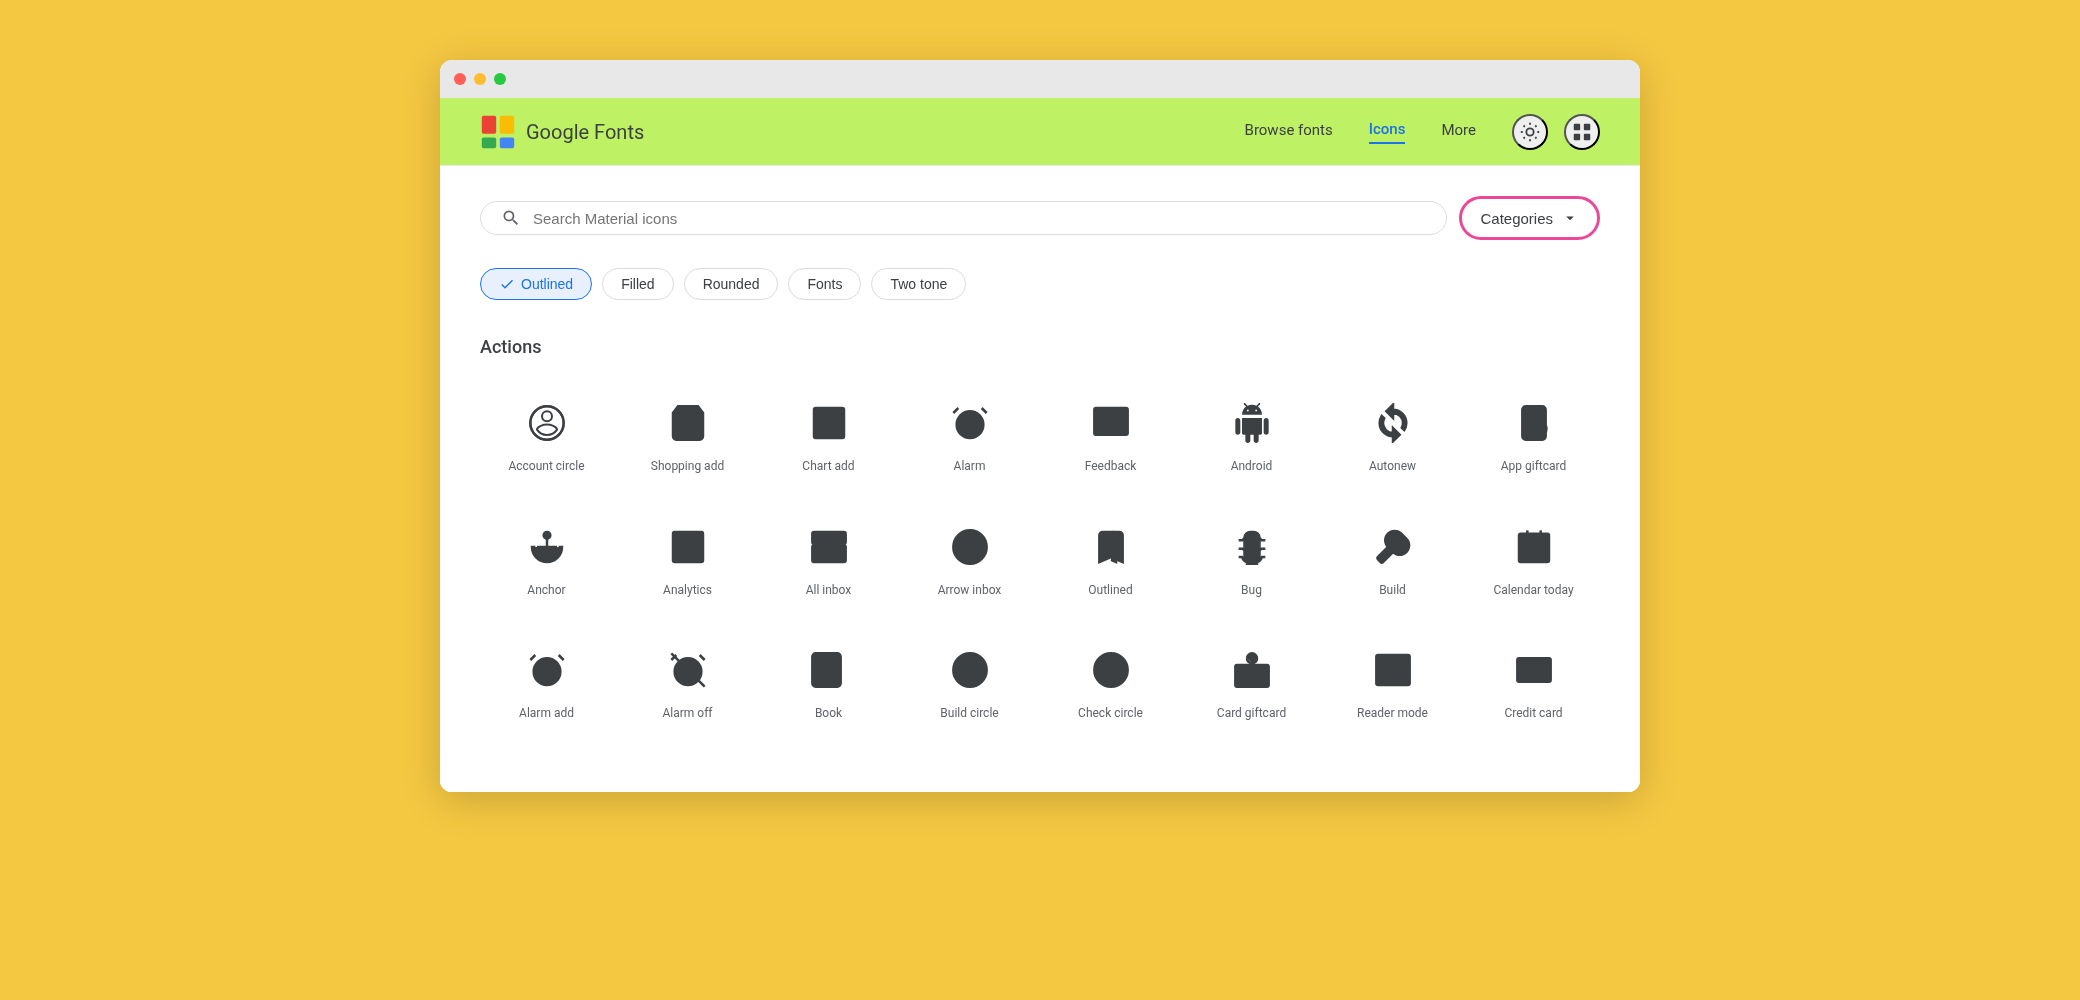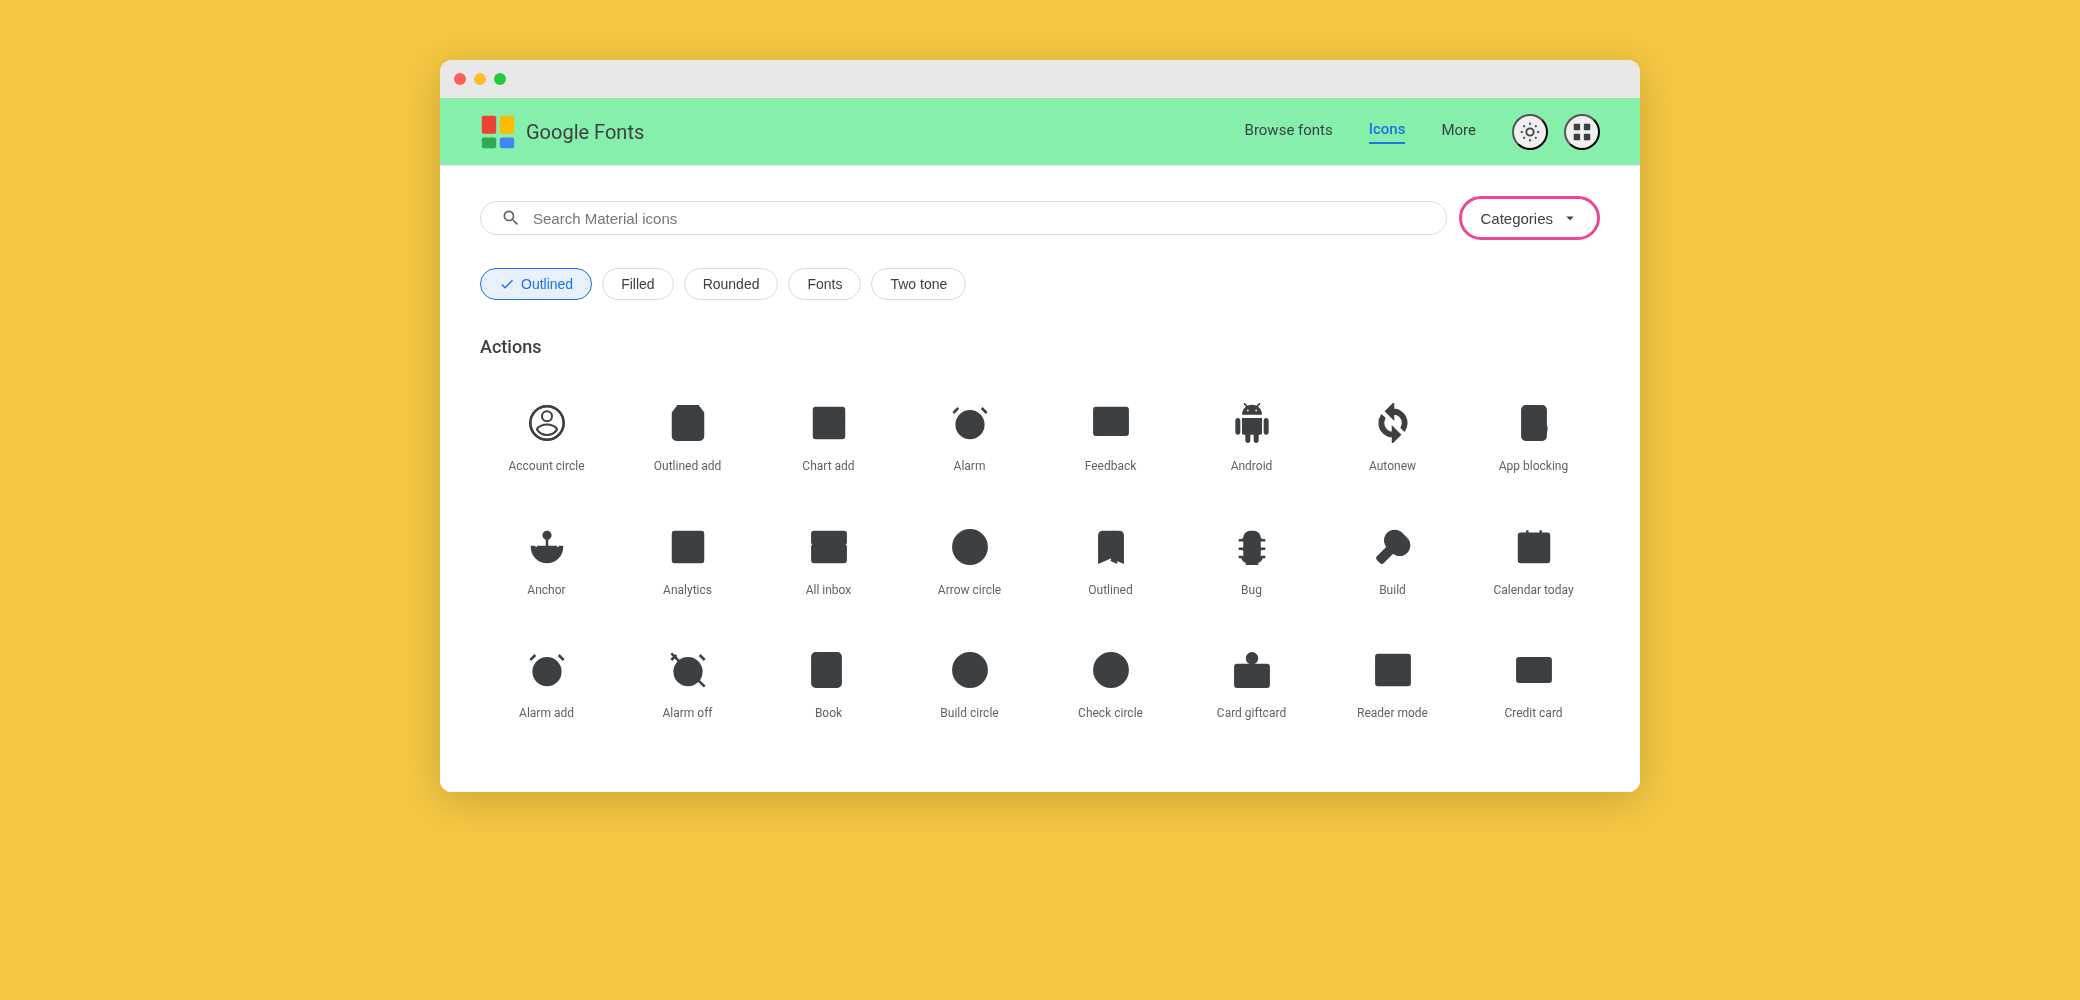--- a/index.html
+++ b/index.html
@@ -36,21 +36,21 @@
     .dot-green { background: #28c840; }
     .page-content {
       background: #fff;
     }
     
     .header {
       display: flex;
       padding: 0 40px;
       height: 68px;
       border-bottom: 1px solid #e8e8e8;
-      background: #86efac;
+      background: #bef264;
     }
     .logo-area {
       display: flex;
       align-items: center;
       gap: 10px;
       flex: 1;
     }
     .logo-icon {
       width: 36px;
       height: 36px;
@@ -312,21 +312,21 @@
 
         <div class="icon-item">
           <div class="icon-svg">
             <svg viewBox="0 0 24 24" fill="none" stroke="#3c4043" stroke-width="1.5">
               <path d="M6 2L3 6v14a2 2 0 002 2h14a2 2 0 002-2V6l-3-4z"></path>
               <line x1="3" y1="6" x2="21" y2="6"></line>
               <line x1="12" y1="11" x2="12" y2="17"></line>
               <line x1="9" y1="14" x2="15" y2="14"></line>
             </svg>
           </div>
-          <span class="icon-label">Outlined add</span>
+          <span class="icon-label">Shopping add</span>
         </div>
 
         <div class="icon-item">
           <div class="icon-svg">
             <svg viewBox="0 0 24 24" fill="none" stroke="#3c4043" stroke-width="1.5">
               <rect x="3" y="3" width="18" height="18" rx="1"></rect>
               <line x1="7" y1="16" x2="7" y2="12"></line>
               <line x1="11" y1="16" x2="11" y2="9"></line>
               <line x1="15" y1="16" x2="15" y2="13"></line>
               <line x1="17" y1="6" x2="21" y2="6"></line>
@@ -380,21 +380,21 @@
         </div>
 
         <div class="icon-item">
           <div class="icon-svg">
             <svg viewBox="0 0 24 24" fill="none" stroke="#3c4043" stroke-width="1.5">
               <rect x="5" y="2" width="14" height="20" rx="2"></rect>
               <circle cx="15.5" cy="15.5" r="4"></circle>
               <line x1="13" y1="18" x2="18" y2="13"></line>
             </svg>
           </div>
-          <span class="icon-label">App blocking</span>
+          <span class="icon-label">App giftcard</span>
         </div>
 
       </div>
 
       <div class="icon-grid">
 
         <div class="icon-item">
           <div class="icon-svg">
             <svg viewBox="0 0 24 24" fill="none" stroke="#3c4043" stroke-width="1.5">
               <circle cx="12" cy="5" r="2"></circle>
@@ -433,21 +433,21 @@
           <span class="icon-label">All inbox</span>
         </div>
 
         <div class="icon-item">
           <div class="icon-svg">
             <svg viewBox="0 0 24 24" fill="none" stroke="#3c4043" stroke-width="1.5">
               <circle cx="12" cy="12" r="10"></circle>
               <path d="M8 12h8M14 8l4 4-4 4" stroke="#3c4043" stroke-width="1.5" stroke-linecap="round" stroke-linejoin="round"></path>
             </svg>
           </div>
-          <span class="icon-label">Arrow circle</span>
+          <span class="icon-label">Arrow inbox</span>
         </div>
 
         <div class="icon-item">
           <div class="icon-svg">
             <svg viewBox="0 0 24 24" fill="none" stroke="#3c4043" stroke-width="1.5">
               <path d="M17 3H7a2 2 0 00-2 2v16l7-3 7 3V5a2 2 0 00-2-2z"></path>
               <path d="M13 3v0a2 2 0 012 2v16l-3-1.3"></path>
             </svg>
           </div>
           <span class="icon-label">Outlined</span>

